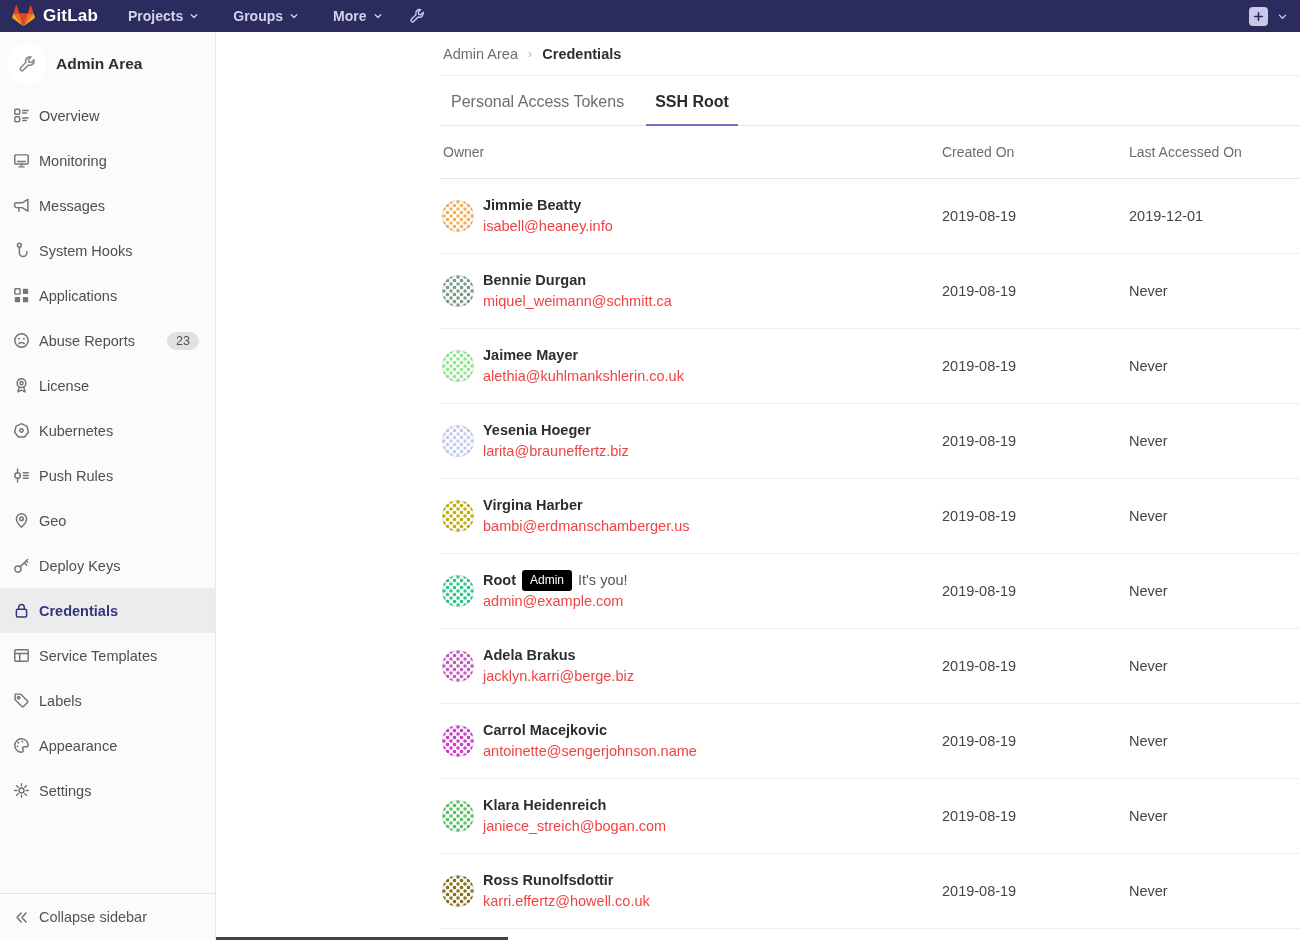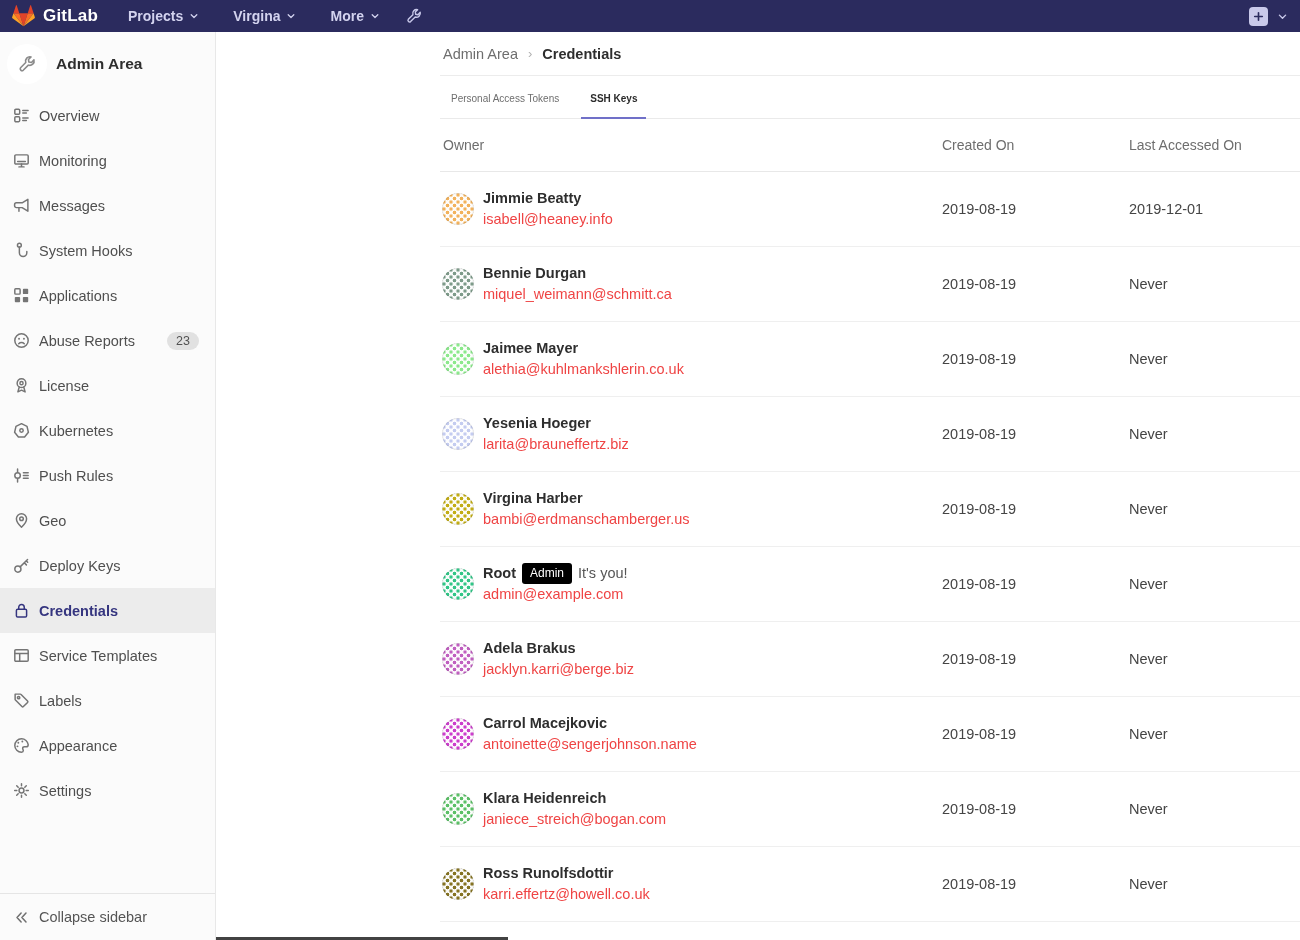--- a/index.html
+++ b/index.html
@@ -68,21 +68,21 @@
   .breadcrumb{
     height:44px; display:flex; align-items:center; font-size:14.5px;
     color:#6e6e6e; border-bottom:1px solid #ececec; padding-left:3px;
   }
   .crumb{ cursor:pointer; }
   .crumb.current{ color:#2e2e2e; font-weight:700; }
   .crumb-sep{ color:#b0b0b0; margin:0 10px; font-size:13px; }
 
   .tabs{ display:flex; border-bottom:1px solid #eaeaea; padding-left:2px; }
   .tab{
-    padding:17px 9px 13px; font-size:10px; color:#6e6e6e; cursor:pointer;
+    padding:17px 9px 13px; font-size:16px; color:#6e6e6e; cursor:pointer;
     border-bottom:2px solid transparent; margin-bottom:-1px; margin-right:13px;
   }
   .tab.active{ color:#2b2b2b; font-weight:700; border-bottom-color:#7070c8; }
 
   .table-header{
     display:grid; grid-template-columns:502px 187px 1fr; align-items:center;
     height:53px; border-bottom:1px solid #e8e8e8; color:#6e6e6e; font-size:14px;
   }
   .table-header .cell:first-child{ padding-left:3px; }
   .row{
@@ -125,21 +125,21 @@
     <span class="brand-text">GitLab</span>
   </div>
   <nav class="nav-links" id="nav-links">
       <span class="nav-link">
         <span>Projects</span>
         <svg viewBox="0 0 16 16" fill="none" stroke="currentColor" stroke-width="2" stroke-linecap="round" stroke-linejoin="round">
           <path d="M3.5 6l4.5 4.5L12.5 6"></path>
         </svg>
       </span>
       <span class="nav-link">
-        <span>Virgina</span>
+        <span>Groups</span>
         <svg viewBox="0 0 16 16" fill="none" stroke="currentColor" stroke-width="2" stroke-linecap="round" stroke-linejoin="round">
           <path d="M3.5 6l4.5 4.5L12.5 6"></path>
         </svg>
       </span>
       <span class="nav-link">
         <span>More</span>
         <svg viewBox="0 0 16 16" fill="none" stroke="currentColor" stroke-width="2" stroke-linecap="round" stroke-linejoin="round">
           <path d="M3.5 6l4.5 4.5L12.5 6"></path>
         </svg>
       </span>
@@ -339,21 +339,21 @@
 </aside>
 
 <main class="content">
   <div class="breadcrumb" id="breadcrumb">
       <span class="crumb">Admin Area</span>
       <span class="crumb-sep">›</span>
       <span class="crumb current">Credentials</span>
     </div>
   <div class="tabs" id="tabs">
       <span class="tab">Personal Access Tokens</span>
-      <span class="tab active">SSH Keys</span>
+      <span class="tab active">SSH Root</span>
     </div>
   <div class="table-header">
     <span class="cell">Owner</span>
     <span class="cell">Created On</span>
     <span class="cell">Last Accessed On</span>
   </div>
   <div id="rows">
       <div class="row">
     <div class="owner">
       <span class="avatar" style="--av: #f2b25c;"></span>

